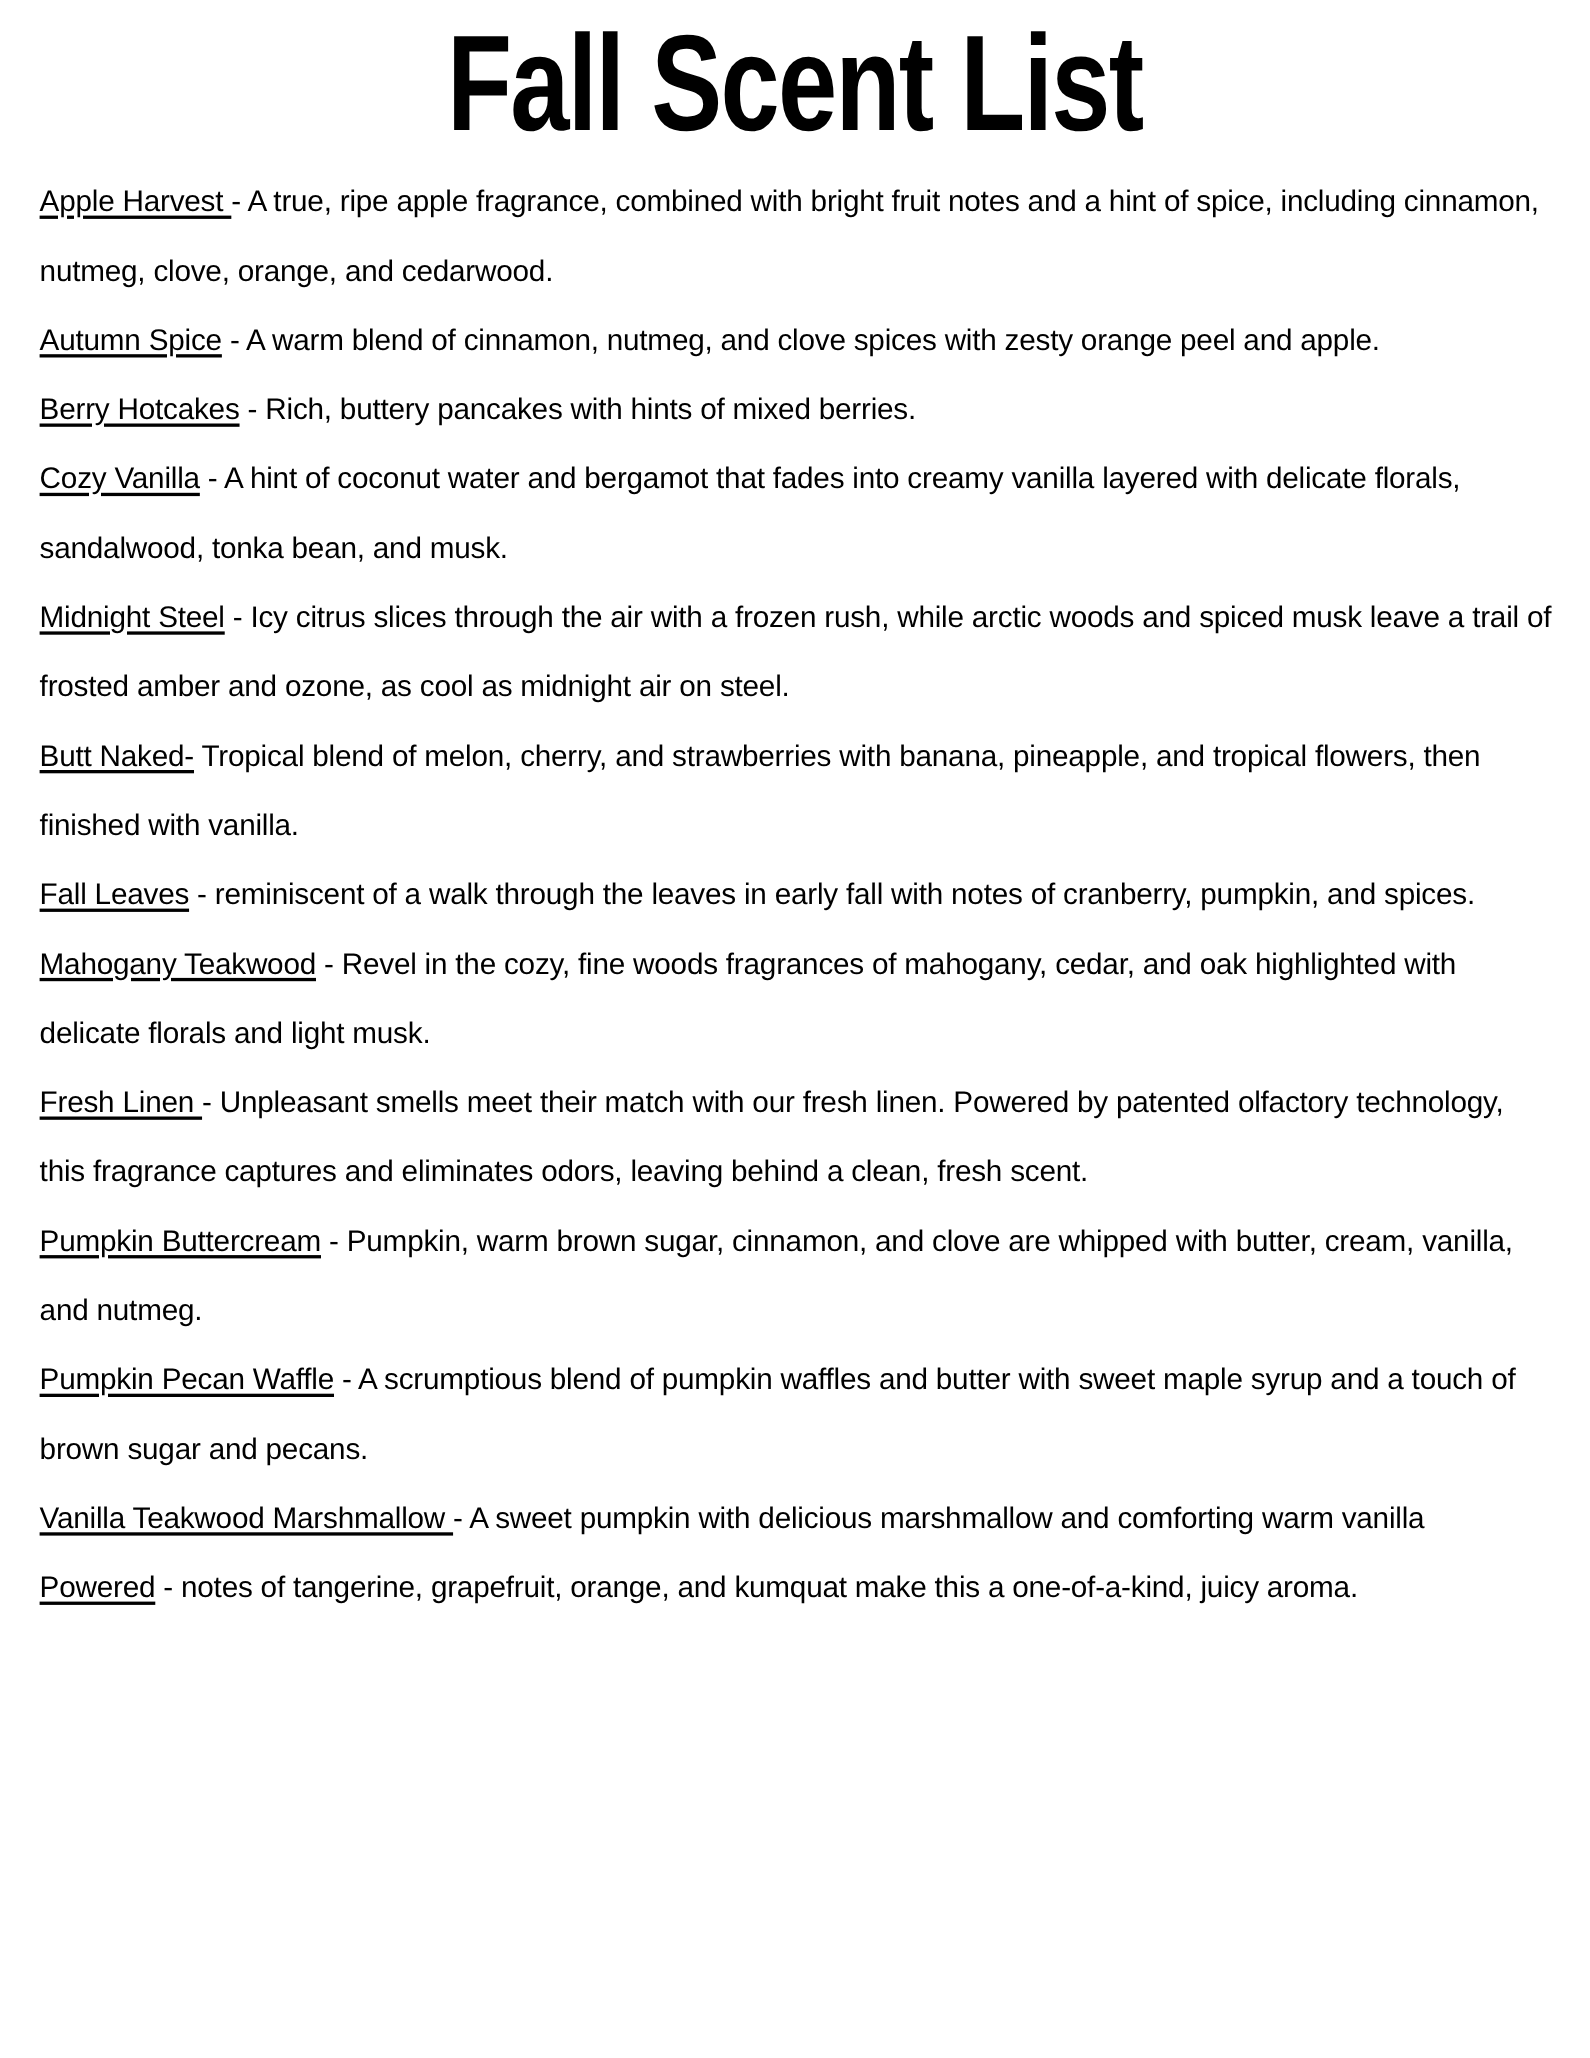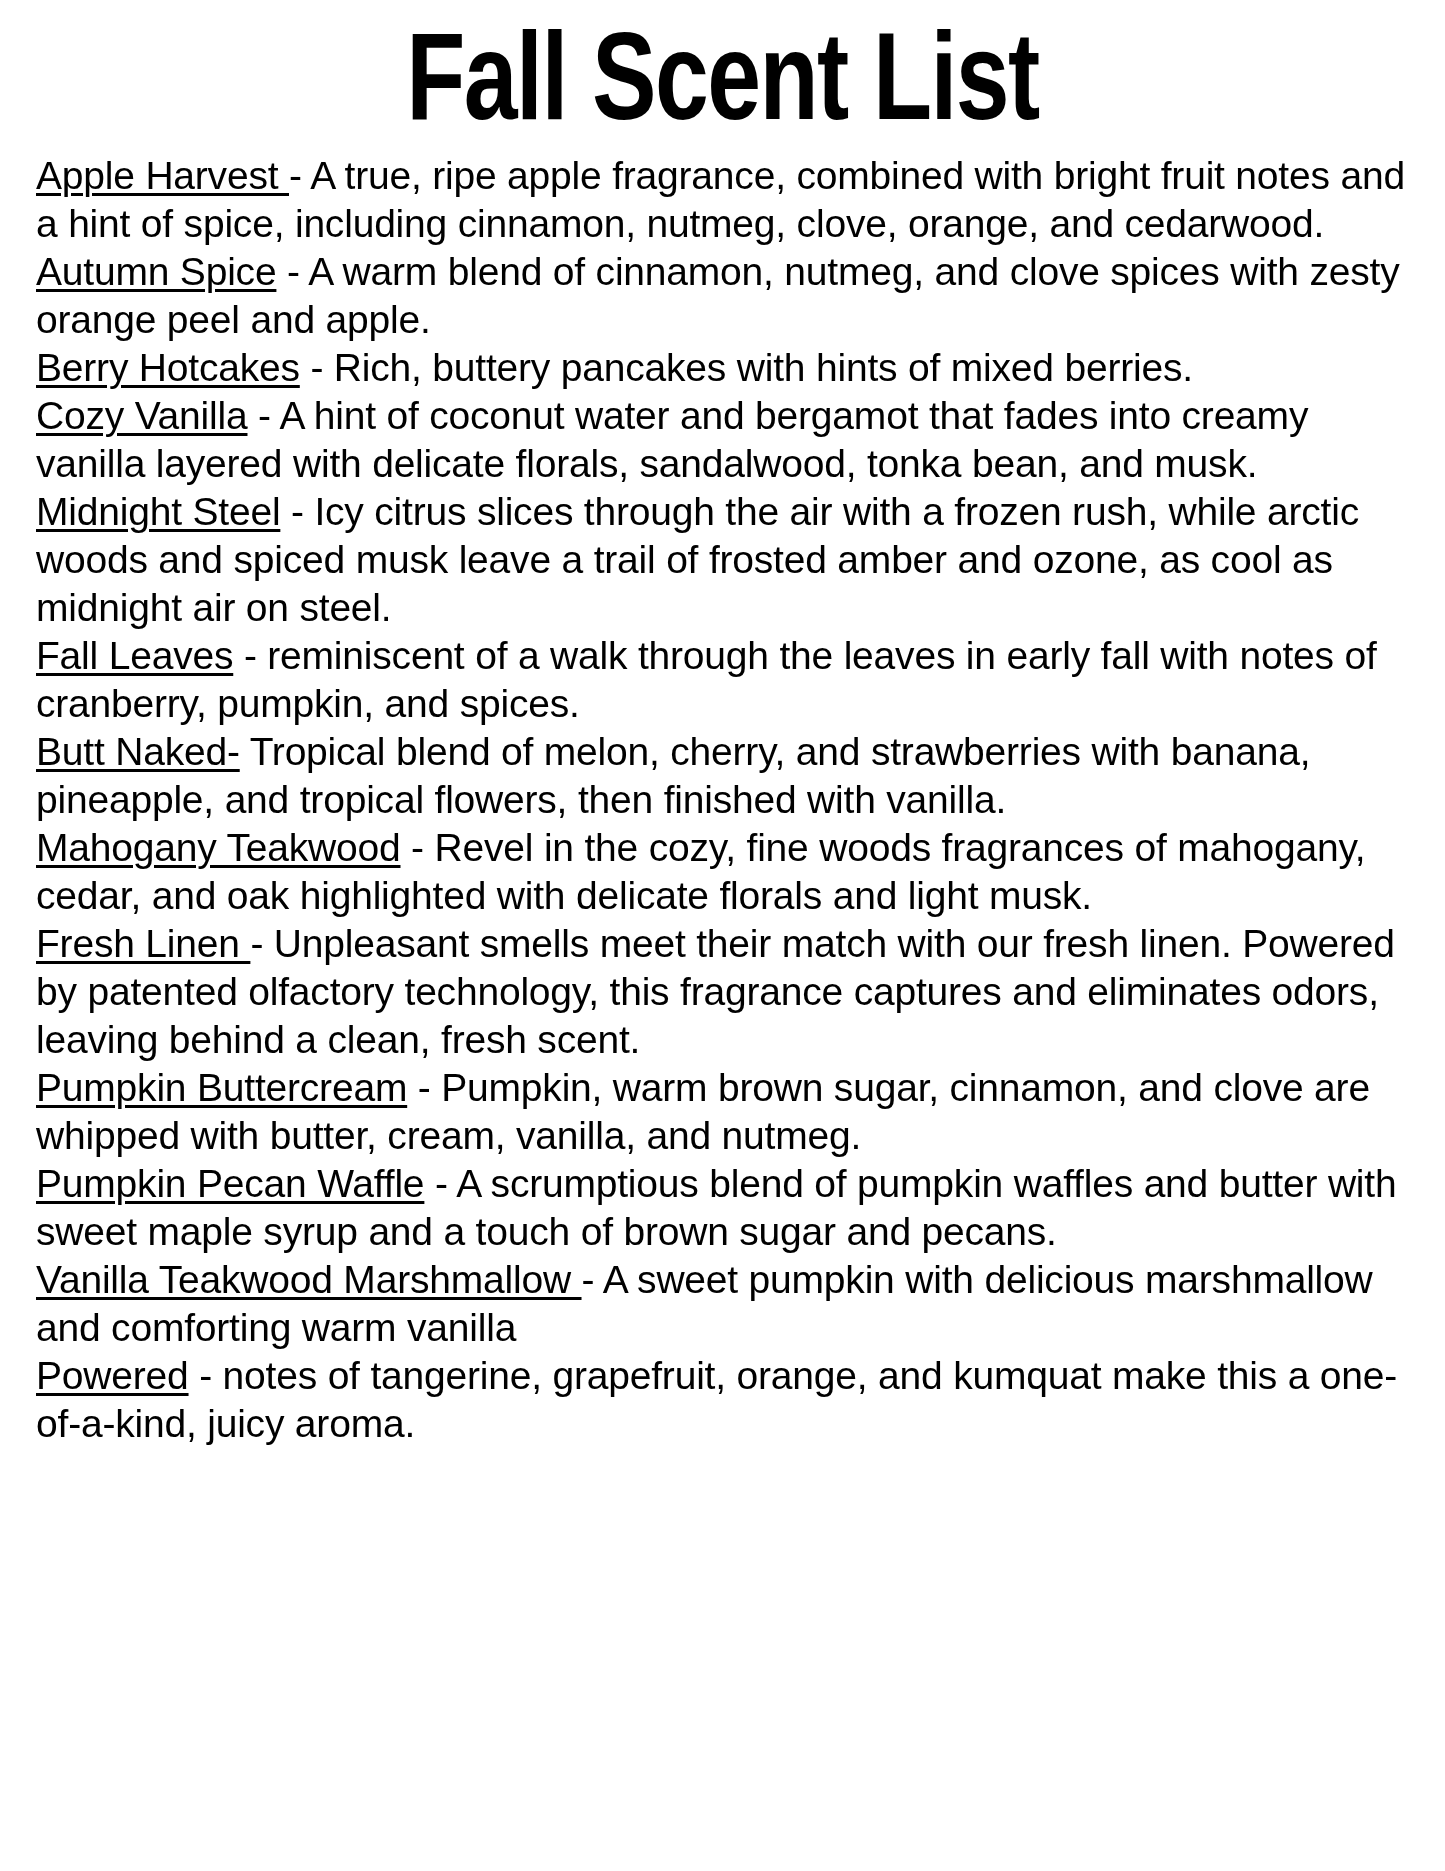--- a/index.html
+++ b/index.html
@@ -25,22 +25,22 @@
     line-height: 1;
     letter-spacing: -2px;
     text-align: center;
     margin: 14px 0 14px 0;
     transform: scaleX(0.78);
     transform-origin: 50% 0;
     white-space: nowrap;
   }
   .list {
     padding: 0 31px 0 36px;
-    font-size: 39px;
-    line-height: 48px;
+    font-size: 27px;
+    line-height: 63px;
     letter-spacing: -0.2px;
   }
   .entry {
     margin: 0;
   }
   .scent-name {
     text-decoration: underline;
     text-decoration-thickness: 3px;
     text-underline-offset: 4px;
   }
@@ -49,22 +49,22 @@
 <body>
 
 <div class="page">
   <h1 class="title">Fall Scent List</h1>
   <div class="list">
     <p class="entry"><span class="scent-name">Apple Harvest </span><span class="scent-desc">- A true, ripe apple fragrance, combined with bright fruit notes and a hint of spice, including cinnamon, nutmeg, clove, orange, and cedarwood.</span></p>
     <p class="entry"><span class="scent-name">Autumn Spice</span><span class="scent-desc"> - A warm blend of cinnamon, nutmeg, and clove spices with zesty orange peel and apple.</span></p>
     <p class="entry"><span class="scent-name">Berry Hotcakes</span><span class="scent-desc"> - Rich, buttery pancakes with hints of mixed berries.</span></p>
     <p class="entry"><span class="scent-name">Cozy Vanilla</span><span class="scent-desc"> - A hint of coconut water and bergamot that fades into creamy vanilla layered with delicate florals, sandalwood, tonka bean, and musk.</span></p>
     <p class="entry"><span class="scent-name">Midnight Steel</span><span class="scent-desc"> - Icy citrus slices through the air with a frozen rush, while arctic woods and spiced musk leave a trail of frosted amber and ozone, as cool as midnight air on steel.</span></p>
+    <p class="entry"><span class="scent-name">Butt Naked-</span><span class="scent-desc"> Tropical blend of melon, cherry, and strawberries with banana, pineapple, and tropical flowers, then finished with vanilla.</span></p>
     <p class="entry"><span class="scent-name">Fall Leaves</span><span class="scent-desc"> - reminiscent of a walk through the leaves in early fall with notes of cranberry, pumpkin, and spices.</span></p>
-    <p class="entry"><span class="scent-name">Butt Naked-</span><span class="scent-desc"> Tropical blend of melon, cherry, and strawberries with banana, pineapple, and tropical flowers, then finished with vanilla.</span></p>
     <p class="entry"><span class="scent-name">Mahogany Teakwood</span><span class="scent-desc"> - Revel in the cozy, fine woods fragrances of mahogany, cedar, and oak highlighted with delicate florals and light musk.</span></p>
     <p class="entry"><span class="scent-name">Fresh Linen </span><span class="scent-desc">- Unpleasant smells meet their match with our fresh linen. Powered by patented olfactory technology, this fragrance captures and eliminates odors, leaving behind a clean, fresh scent.</span></p>
     <p class="entry"><span class="scent-name">Pumpkin Buttercream</span><span class="scent-desc"> - Pumpkin, warm brown sugar, cinnamon, and clove are whipped with butter, cream, vanilla, and nutmeg.</span></p>
     <p class="entry"><span class="scent-name">Pumpkin Pecan Waffle</span><span class="scent-desc"> - A scrumptious blend of pumpkin waffles and butter with sweet maple syrup and a touch of brown sugar and pecans.</span></p>
     <p class="entry"><span class="scent-name">Vanilla Teakwood Marshmallow </span><span class="scent-desc">- A sweet pumpkin with delicious marshmallow and comforting warm vanilla</span></p>
     <p class="entry"><span class="scent-name">Powered</span><span class="scent-desc"> - notes of tangerine, grapefruit, orange, and kumquat make this a one-of-a-kind, juicy aroma.</span></p>
   </div>
 </div>
 
 </body></html>

